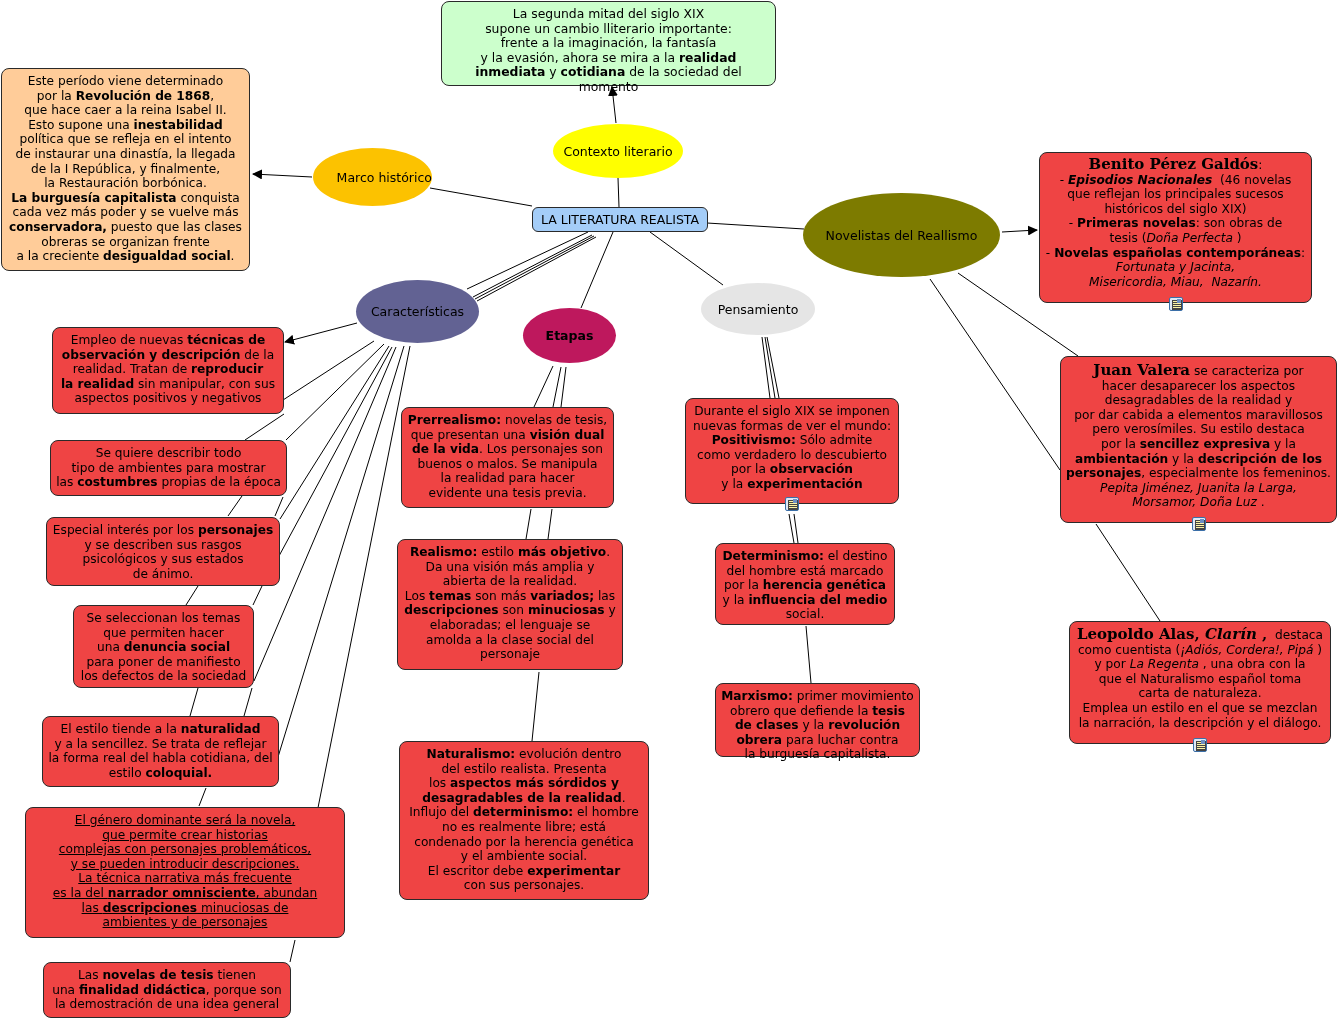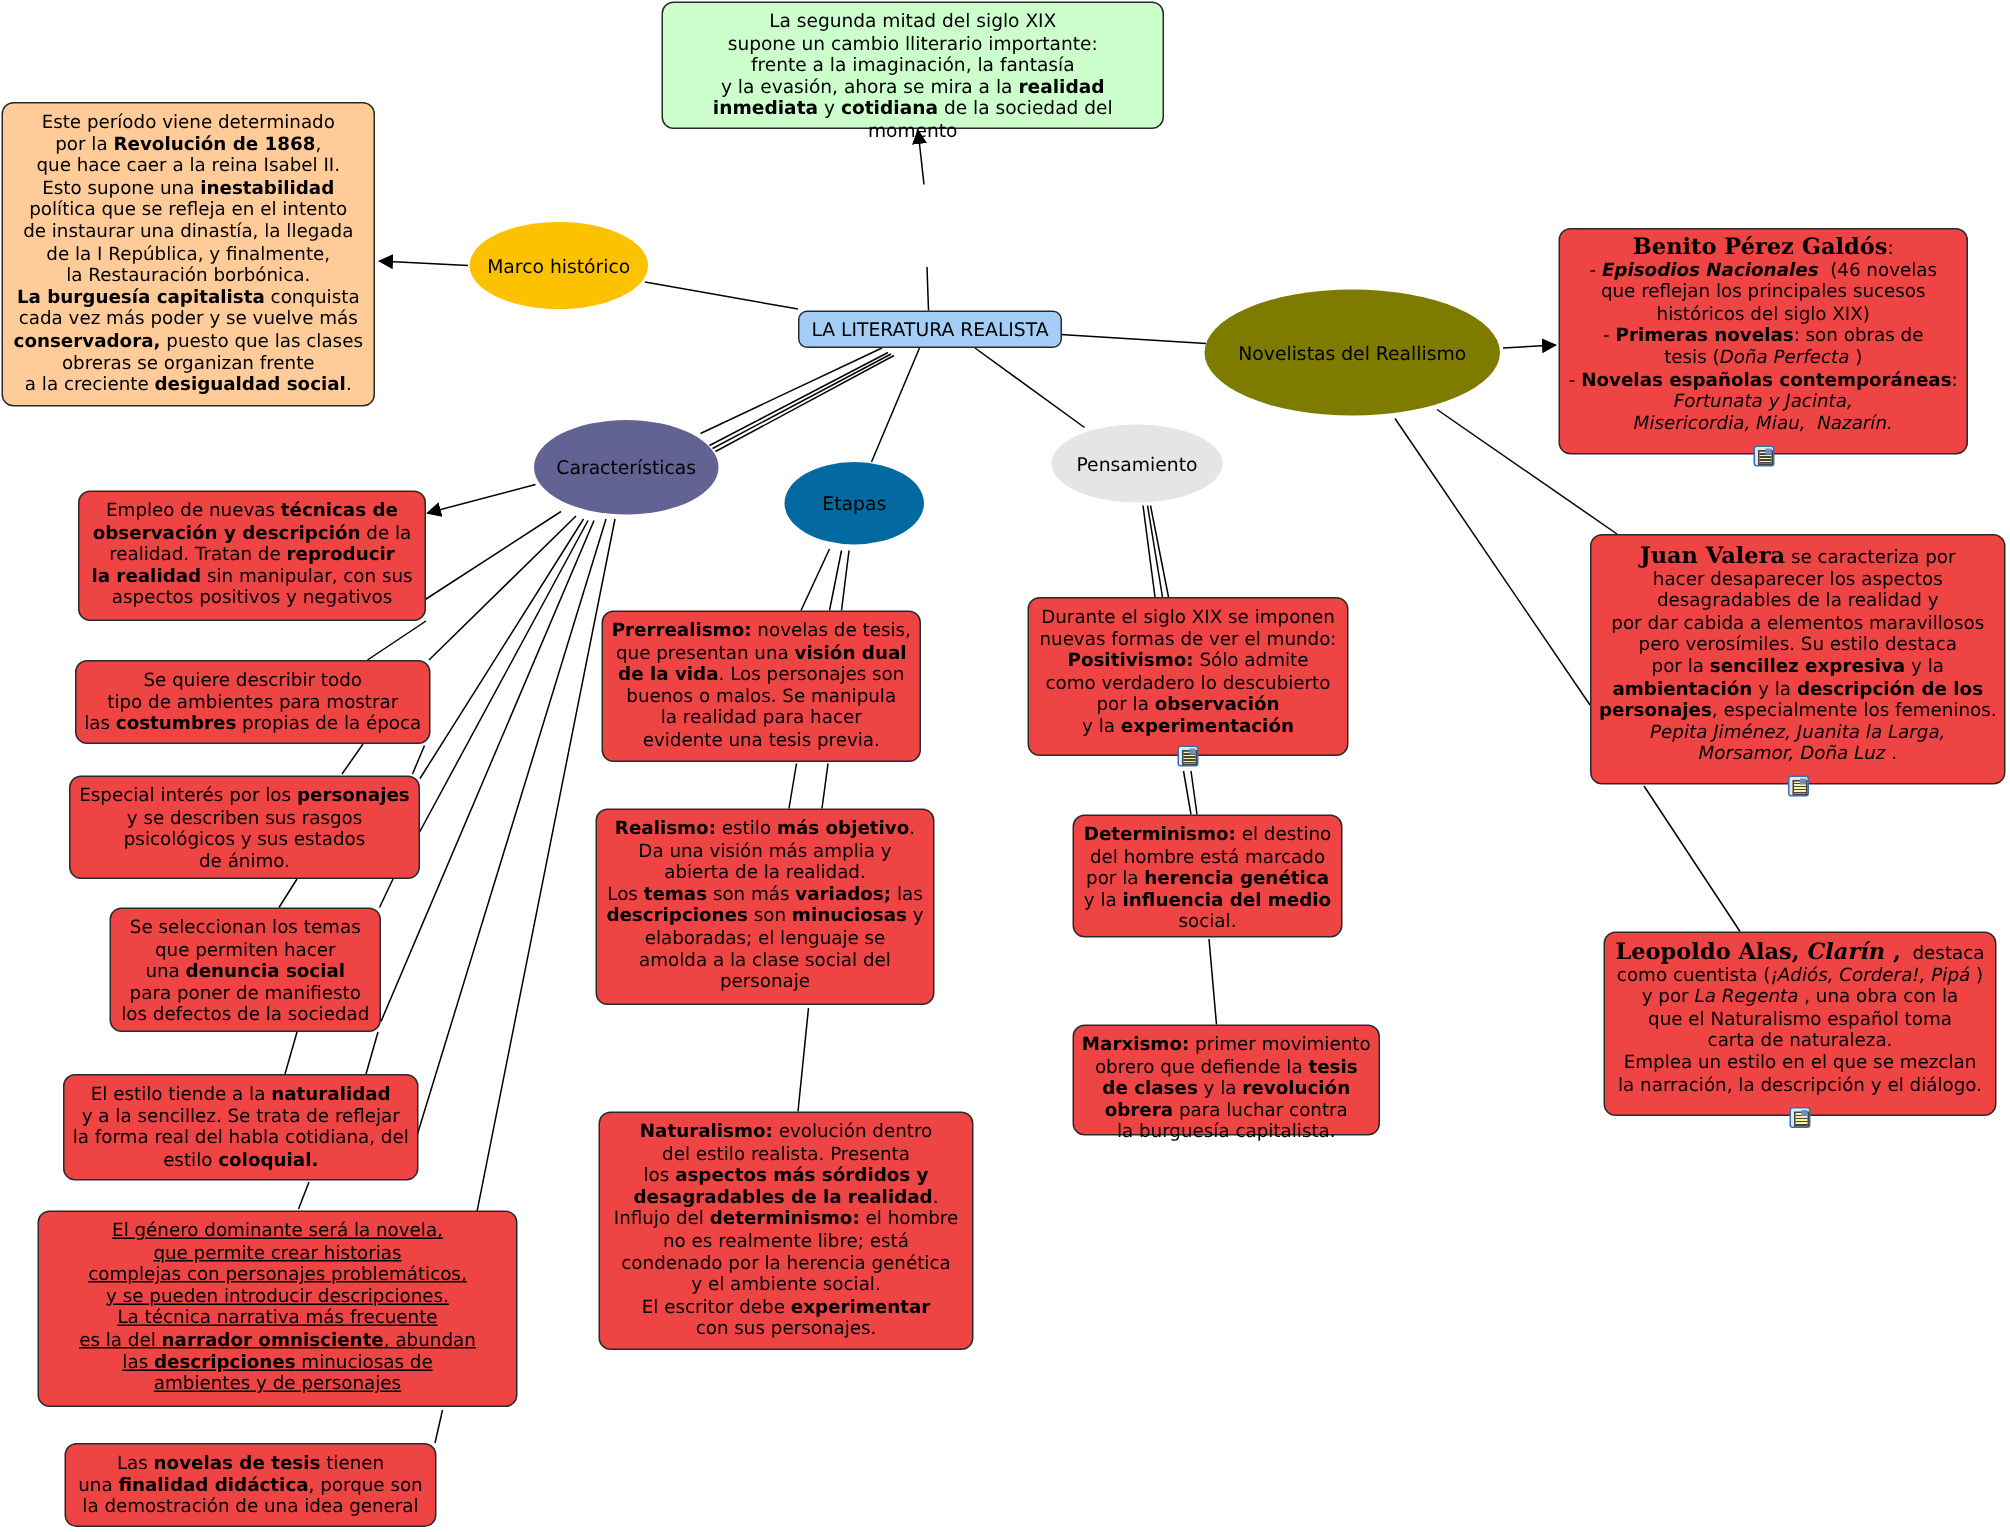--- a/index.html
+++ b/index.html
@@ -82,30 +82,33 @@
       <line x1="958" y1="273" x2="1078" y2="356"></line>
       <line x1="930" y1="279" x2="1060" y2="470"></line>
       <line x1="1096" y1="524" x2="1160" y2="621"></line>
     </g>
   </svg>
 
   <div class="root" style="left:532px; top:207px; width:176px; height:25px; background:#a4cdf8;">
     <span>LA LITERATURA REALISTA</span>
   </div>
 
-  <div class="ell" style="left:313px; top:148px; width:119px; height:58px; background:#fcc200;">
+  <div class="ell" style="left:553px; top:124px; width:130px; height:54px; background:#ffff00;">
+    <span>Contexto literario</span>
+  </div>
+  <div class="ell" style="left:313px; top:148px; width:119px; height:58px; background:#fcc200;justify-content:flex-end;">
     <span>Marco histórico</span>
   </div>
   <div class="ell" style="left:803px; top:193px; width:197px; height:84px; background:#7d7b00;">
     <span>Novelistas del Reallismo</span>
   </div>
   <div class="ell" style="left:356px; top:280px; width:123px; height:63px; background:#626293;">
     <span>Características</span>
   </div>
-  <div class="ell" style="left:523px; top:308px; width:93px; height:55px; background:#0369a1;">
+  <div class="ell" style="left:523px; top:308px; width:93px; height:55px; background:#be185d;font-weight:bold;">
     <span>Etapas</span>
   </div>
   <div class="ell" style="left:701px; top:283px; width:114px; height:52px; background:#e5e5e5;">
     <span>Pensamiento</span>
   </div>
 
   <div class="box" style="left:441px; top:1px; width:335px; height:85px; background:#ccffcc; font-size:12.4px;">La segunda mitad del siglo XIX<br>supone un cambio lliterario importante:<br>frente a la imaginación, la fantasía<br>y la evasión, ahora se mira a la <b>realidad</b><br><b>inmediata</b> y <b>cotidiana</b> de la sociedad del momento</div>
   <div class="box" style="left:1px; top:68px; width:249px; height:203px; background:#ffcc99;">Este período viene determinado<br>por la <b>Revolución de 1868</b>,<br>que hace caer a la reina Isabel II.<br>Esto supone una <b>inestabilidad</b><br>política que se refleja en el intento<br>de instaurar una dinastía, la llegada<br>de la I República, y finalmente,<br>la Restauración borbónica.<br><b>La burguesía capitalista</b> conquista<br>cada vez más poder y se vuelve más<br><b>conservadora,</b> puesto que las clases<br>obreras se organizan frente<br>a la creciente <b>desigualdad social</b>.</div>
 
   <div class="box" style="left:1039px; top:152px; width:273px; height:151px; padding-top:4px;"><span class="serif-name">Benito Pérez Galdós</span>:<br>- <b><i>Episodios Nacionales</i></b>&nbsp; (46 novelas<br>que reflejan los principales sucesos<br>históricos del siglo XIX)<br>- <b>Primeras novelas</b>: son obras de<br>tesis (<i>Doña Perfecta</i> )<br>- <b>Novelas españolas contemporáneas</b>:<br><i>Fortunata y Jacinta,</i><br><i>Misericordia, Miau,&nbsp; Nazarín.</i></div>

